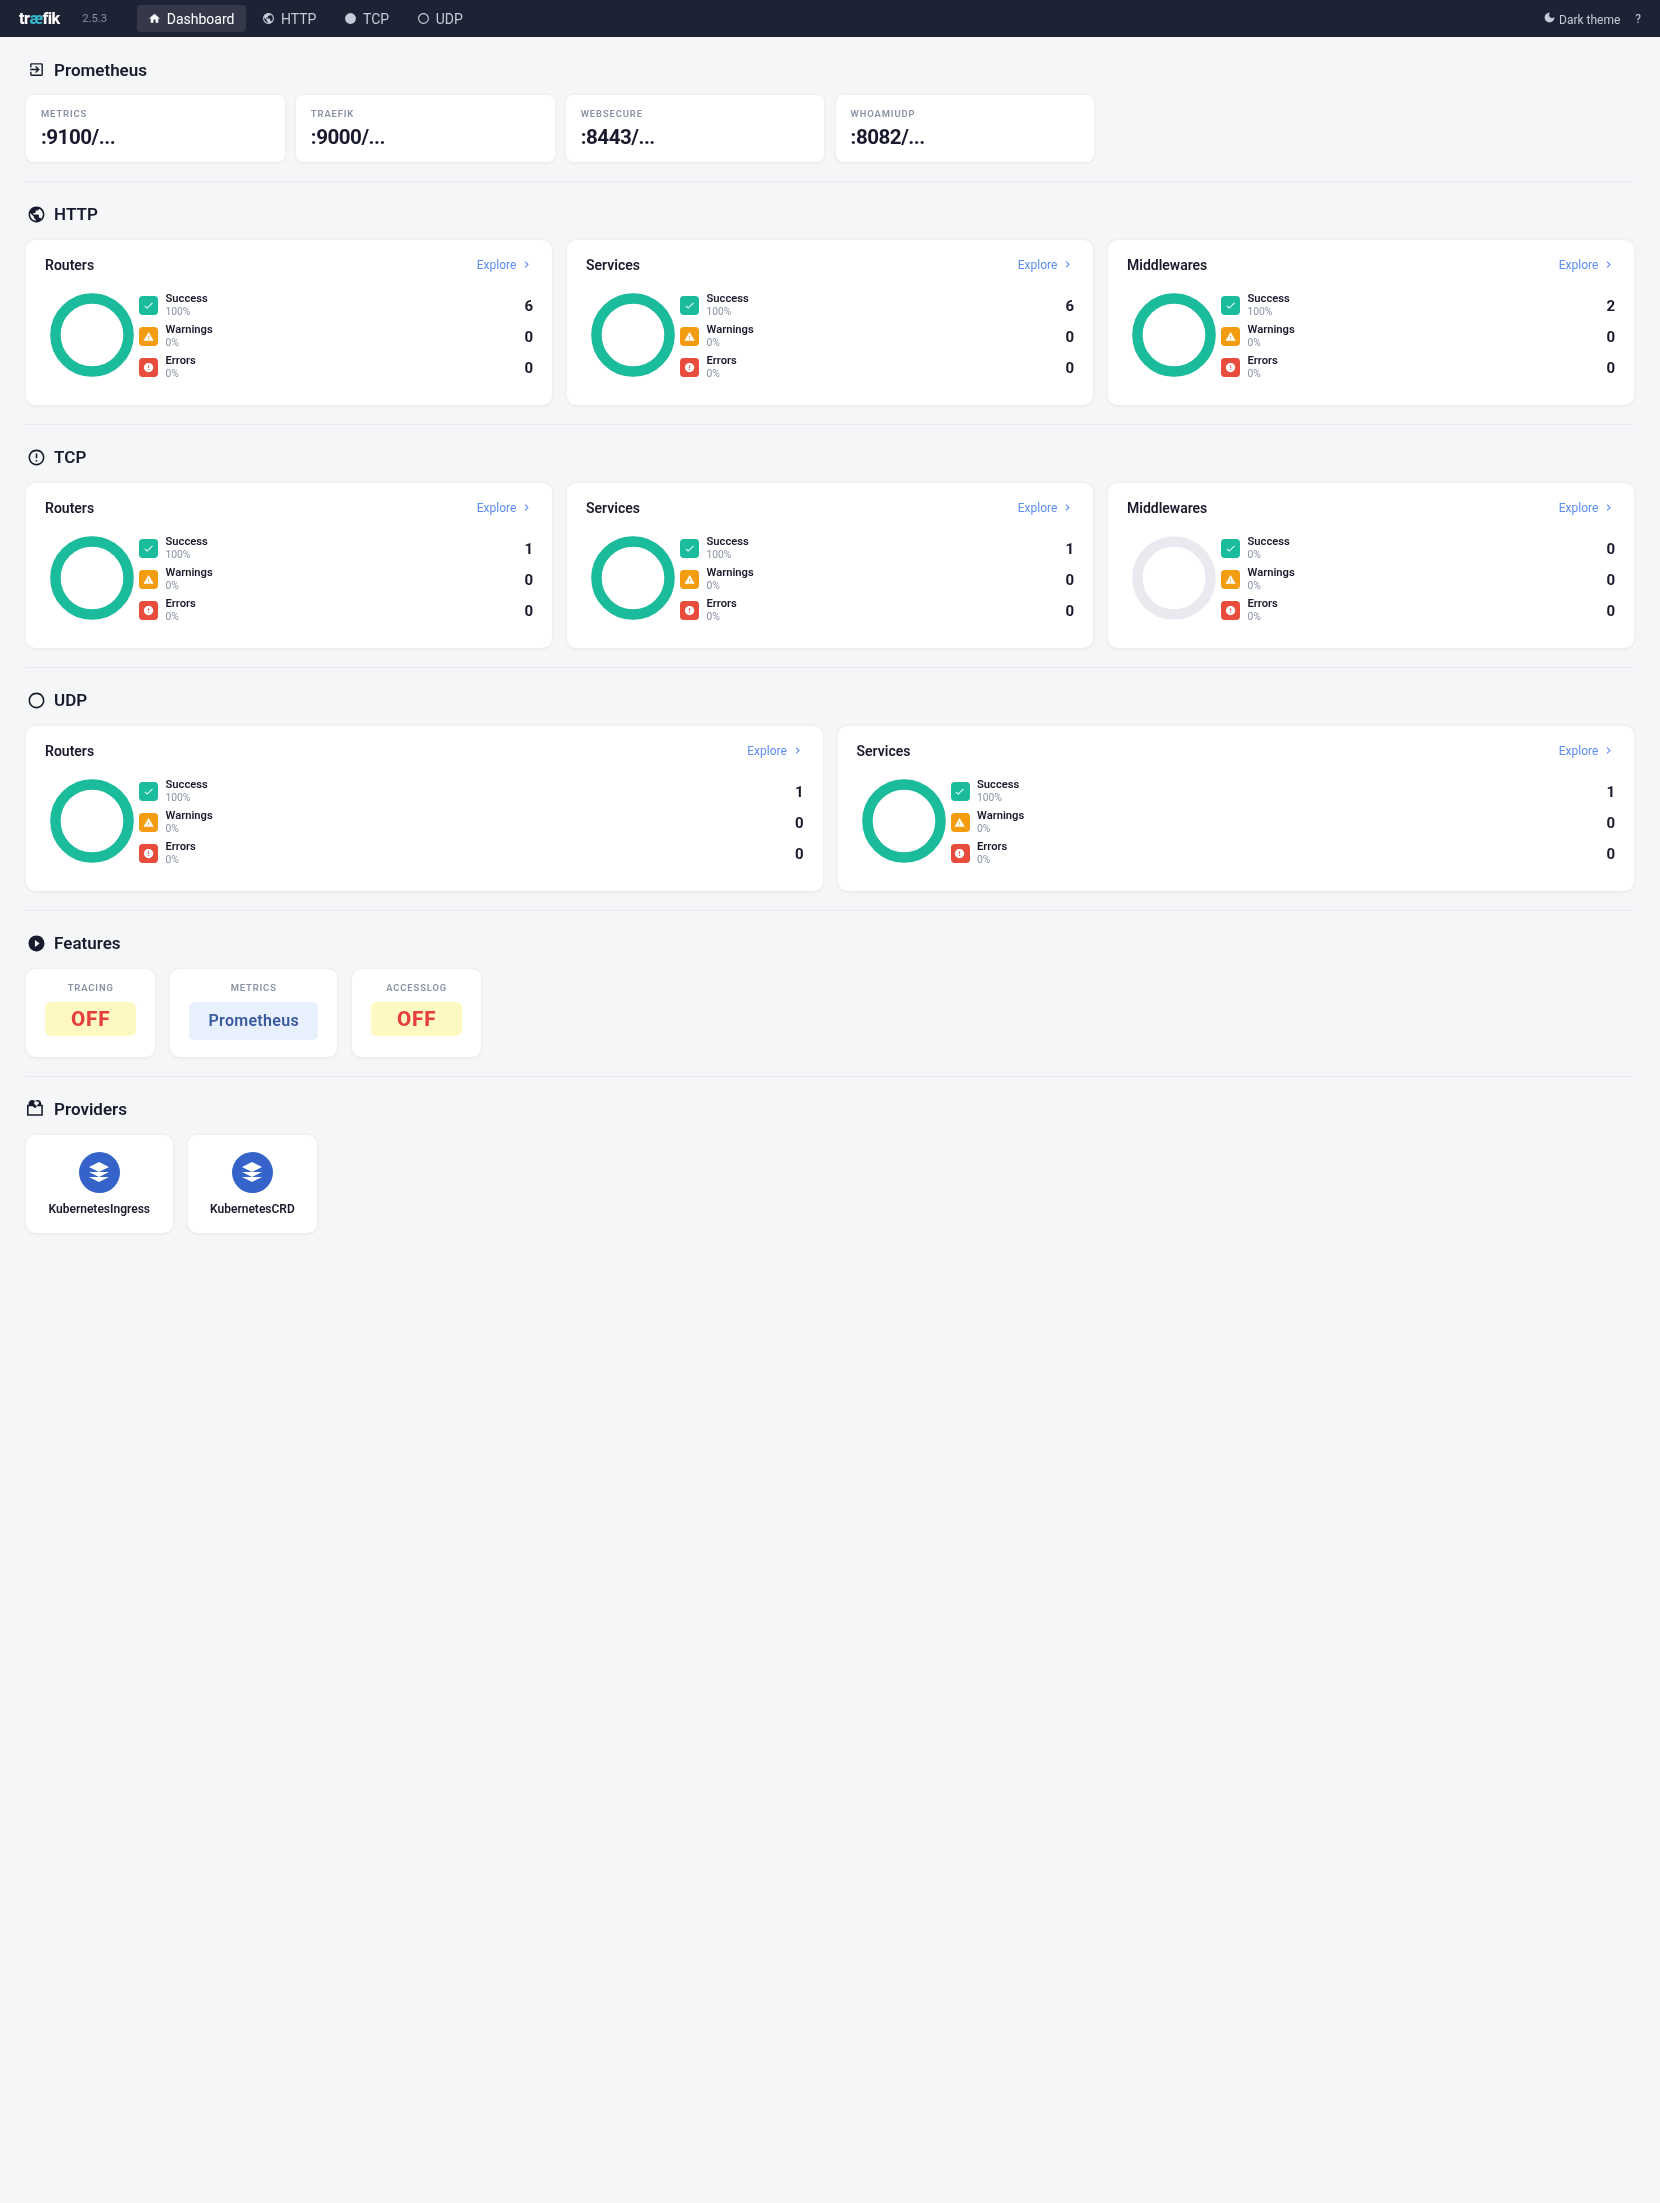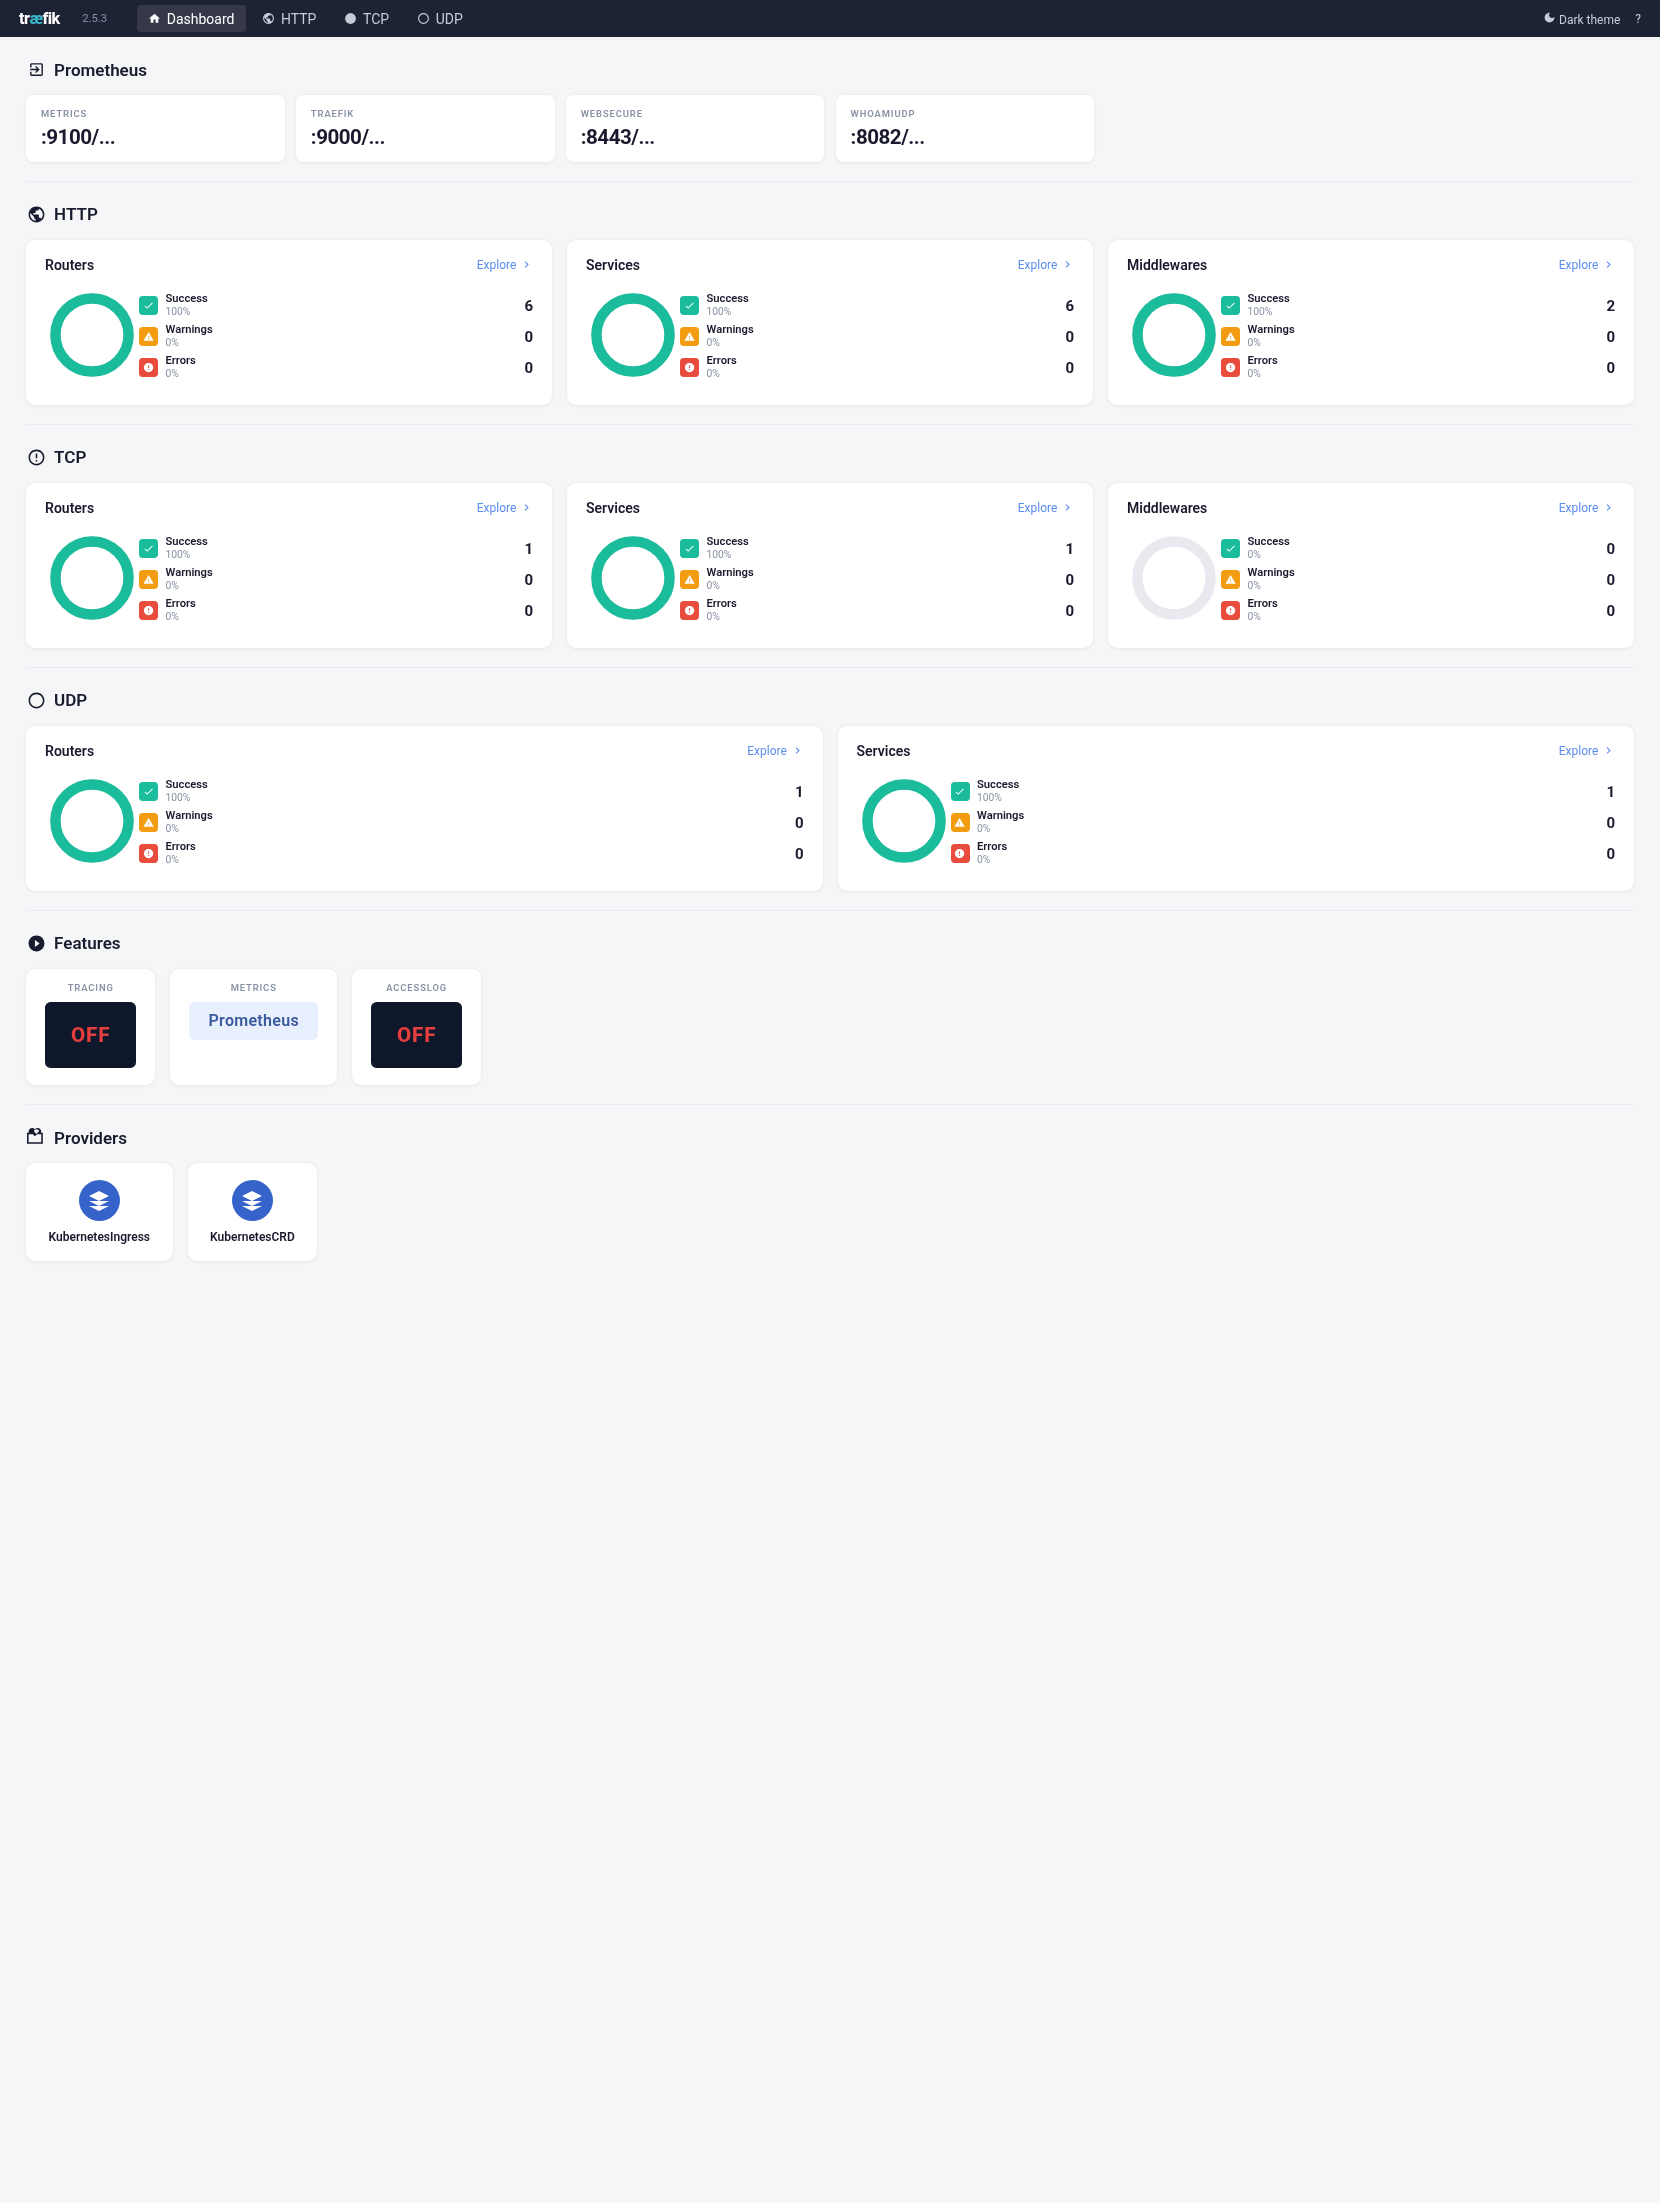--- a/index.html
+++ b/index.html
@@ -223,25 +223,25 @@
       gap: 9.4px;
     }
     .feature-label {
       font-size: 9.4px;
       font-weight: 600;
       color: #8892a4;
       letter-spacing: 0.9px;
       text-transform: uppercase;
     }
     .feature-value-off {
-      background: #0f172a;
+      background: #fef9c3;
       color: #e53e3e;
       font-size: 20.6px;
       font-weight: 800;
-      padding: 21px 26px;
+      padding: 5px 26px;
       border-radius: 5.6px;
       letter-spacing: 0.9px;
     }
     .feature-value-on {
       background: #e8f0fe;
       color: #3a5a9e;
       font-size: 16px;
       font-weight: 600;
       padding: 9.4px 19px;
       border-radius: 5.6px;

